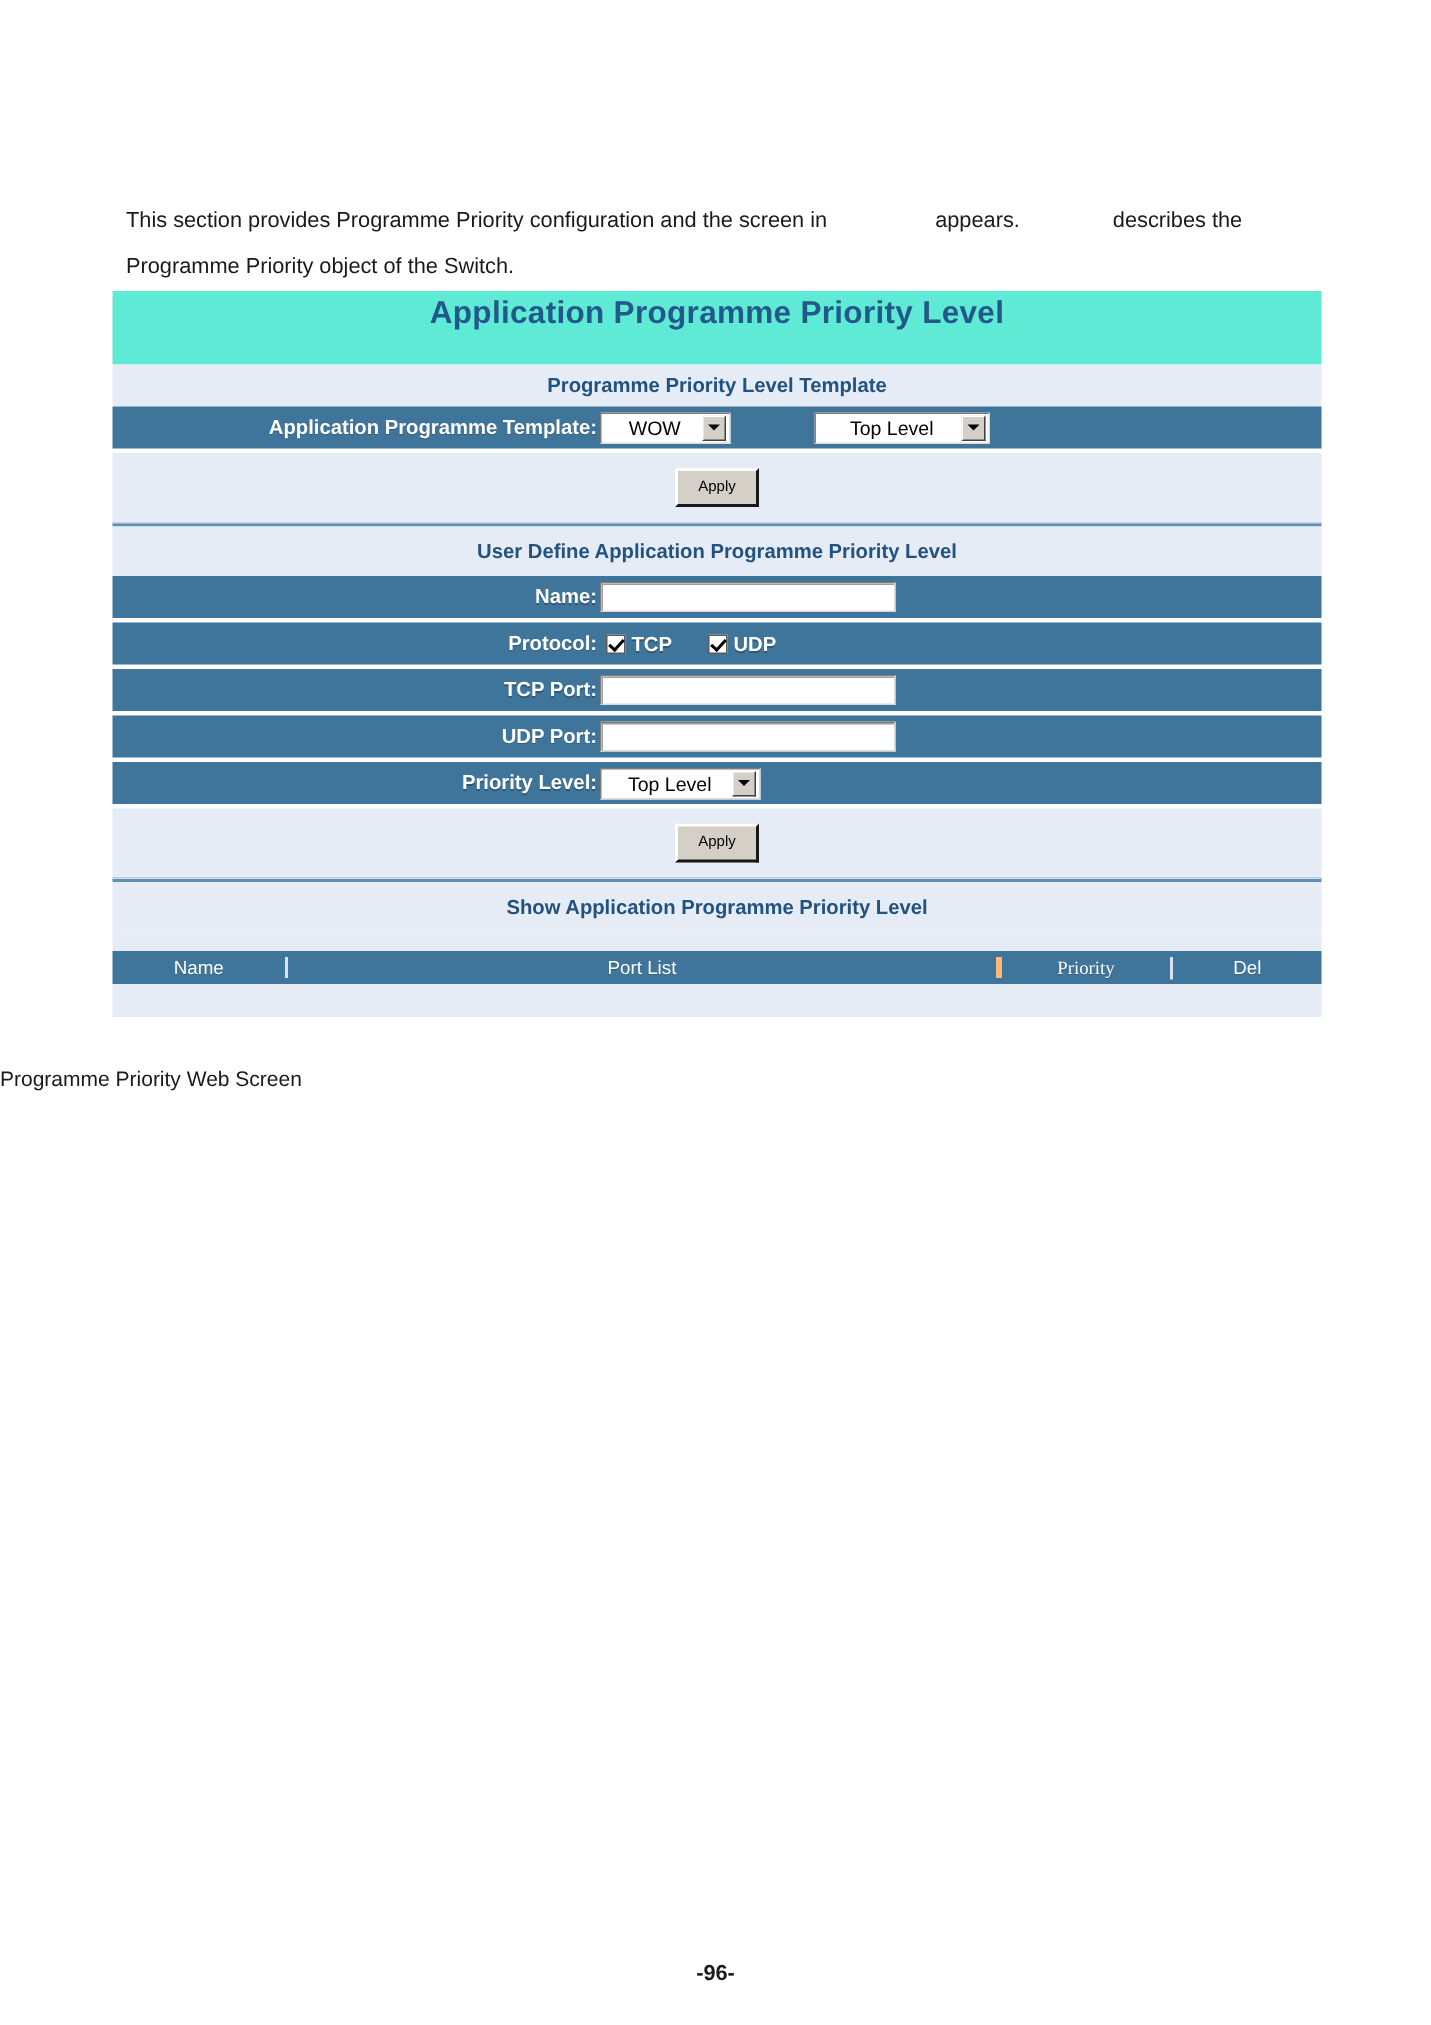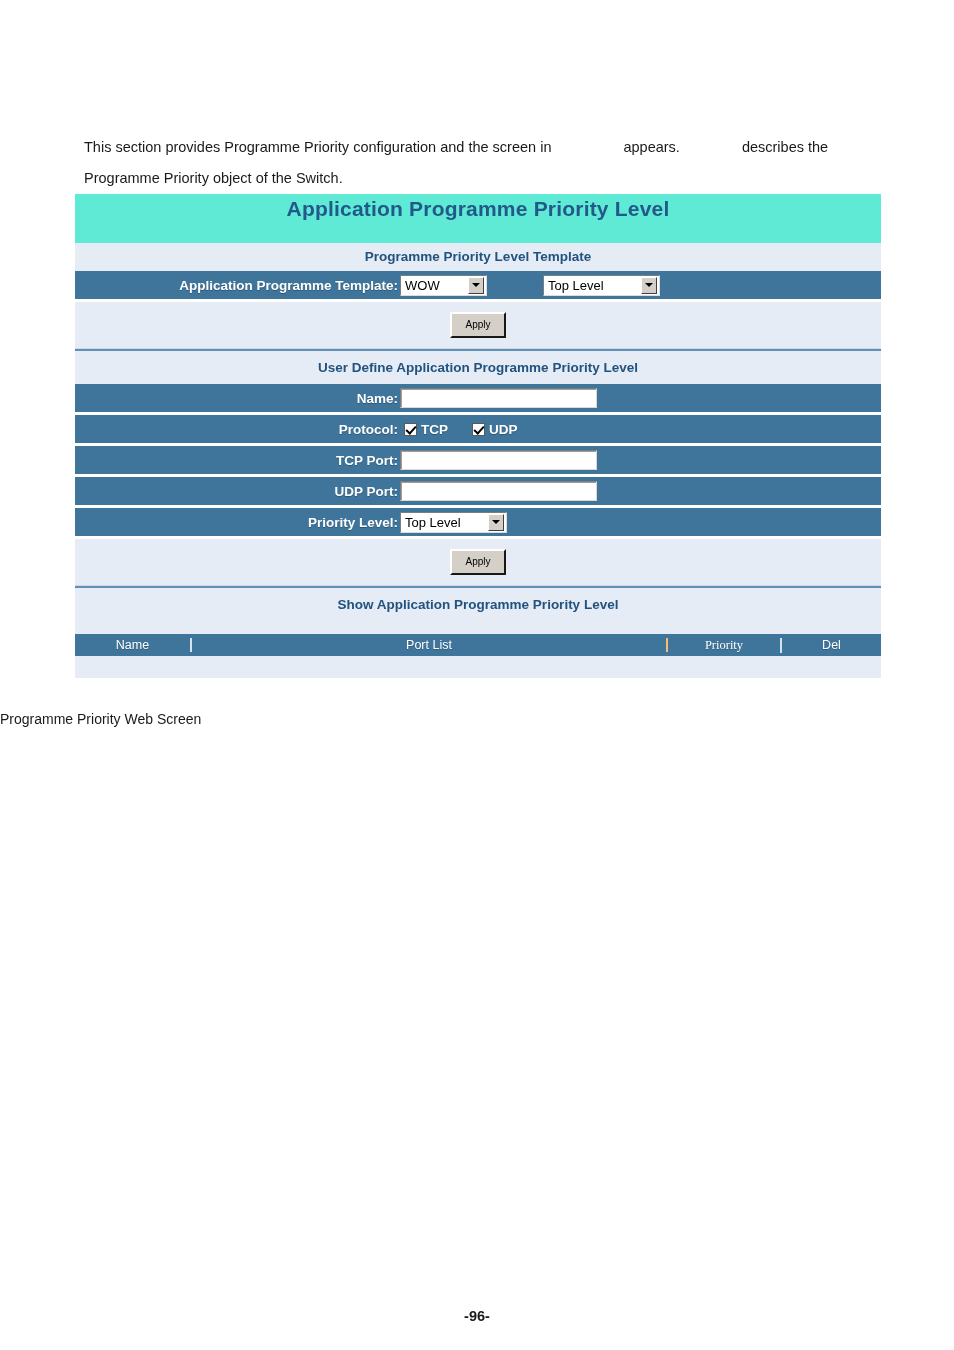--- a/index.html
+++ b/index.html
@@ -127,20 +127,21 @@
     box-sizing: border-box;
     font-size: 13px;
     color: #000;
     padding-left: 4px;
     position: relative;
   }
   .selectbox .sel-val {
     flex: 1;
     white-space: nowrap;
     overflow: hidden;
+    text-align: center;
   }
   .sel-arrow {
     width: 16px;
     height: 17px;
     margin: 1px 2px 1px 0;
     background: #d4d0c8;
     border: 1px solid #ffffff;
     border-right-color: #404040;
     border-bottom-color: #404040;
     box-sizing: border-box;
@@ -227,21 +228,21 @@
   .tbl-head .th {
     color: #ffffff;
     font-size: 12.5px;
     display: flex;
     align-items: center;
     justify-content: center;
     text-shadow: 0 1px 0 rgba(0,0,0,0.2);
     box-sizing: border-box;
   }
   .th-name     { width: 115px; }
-  .th-portlist { flex: 1; border-left: 2px solid #d6e2ef; border-right: 2px solid #fdba74; }
+  .th-portlist { flex: 1; border-left: 2px solid #d6e2ef; border-right: 4px solid #fdba74; }
   .th-priority { width: 114px; border-right: 2px solid #d6e2ef; font-family: Liberation Serif, serif; }
   .th-del      { width: 99px; }
   .tbl-body {
     background: #e6ecf5;
     height: 22px;
   }
 
   
   .caption {
     position: absolute;

